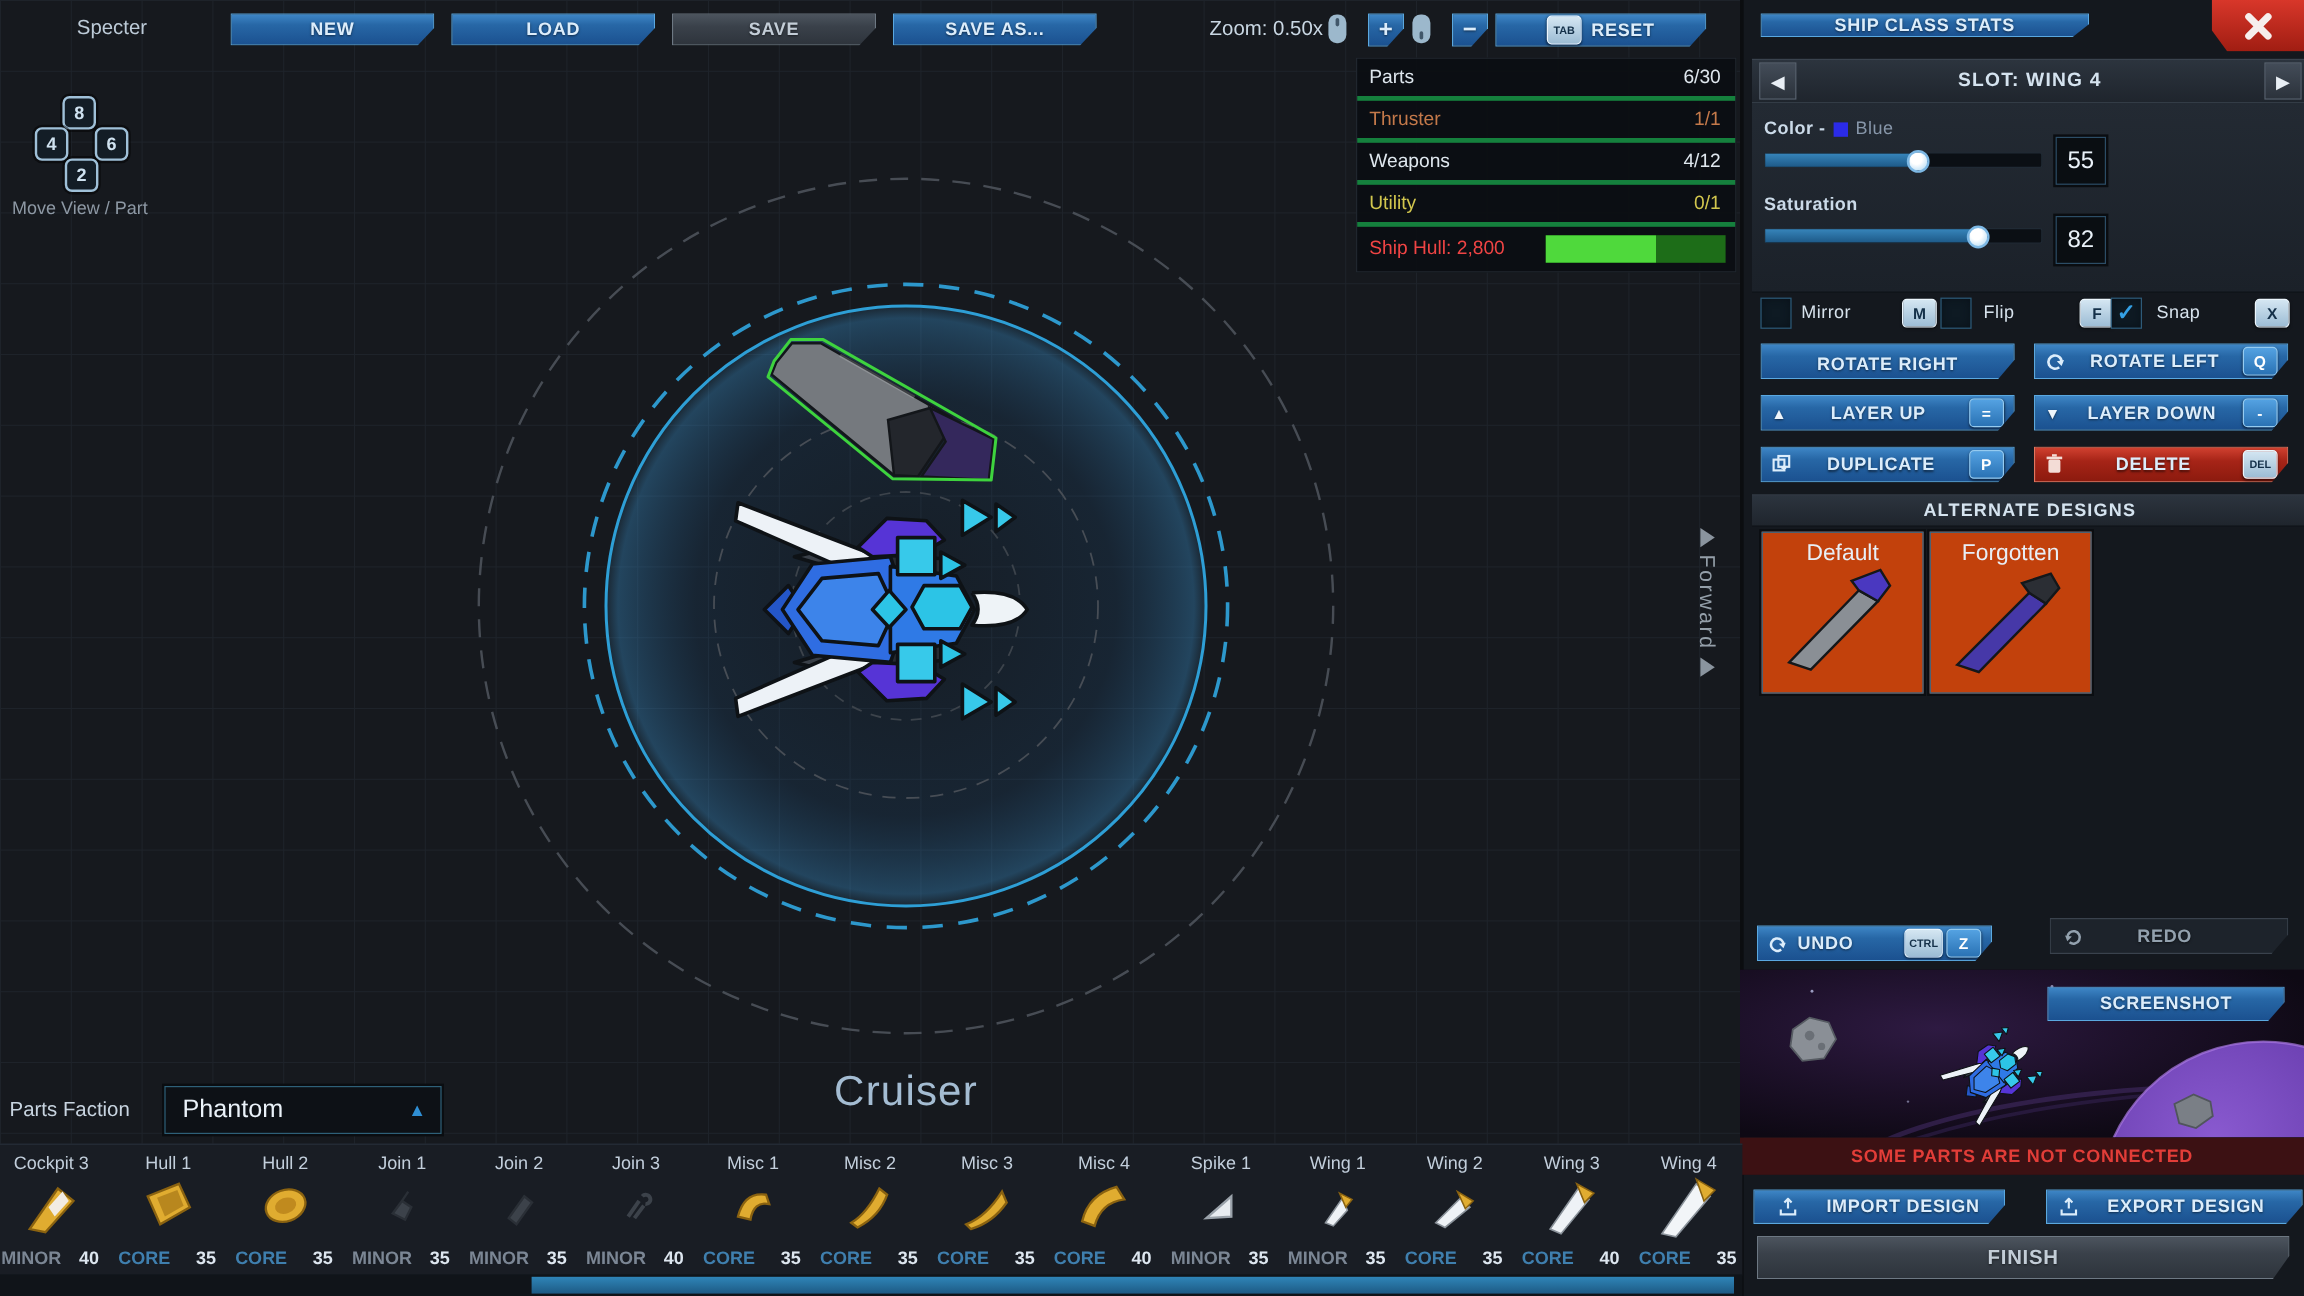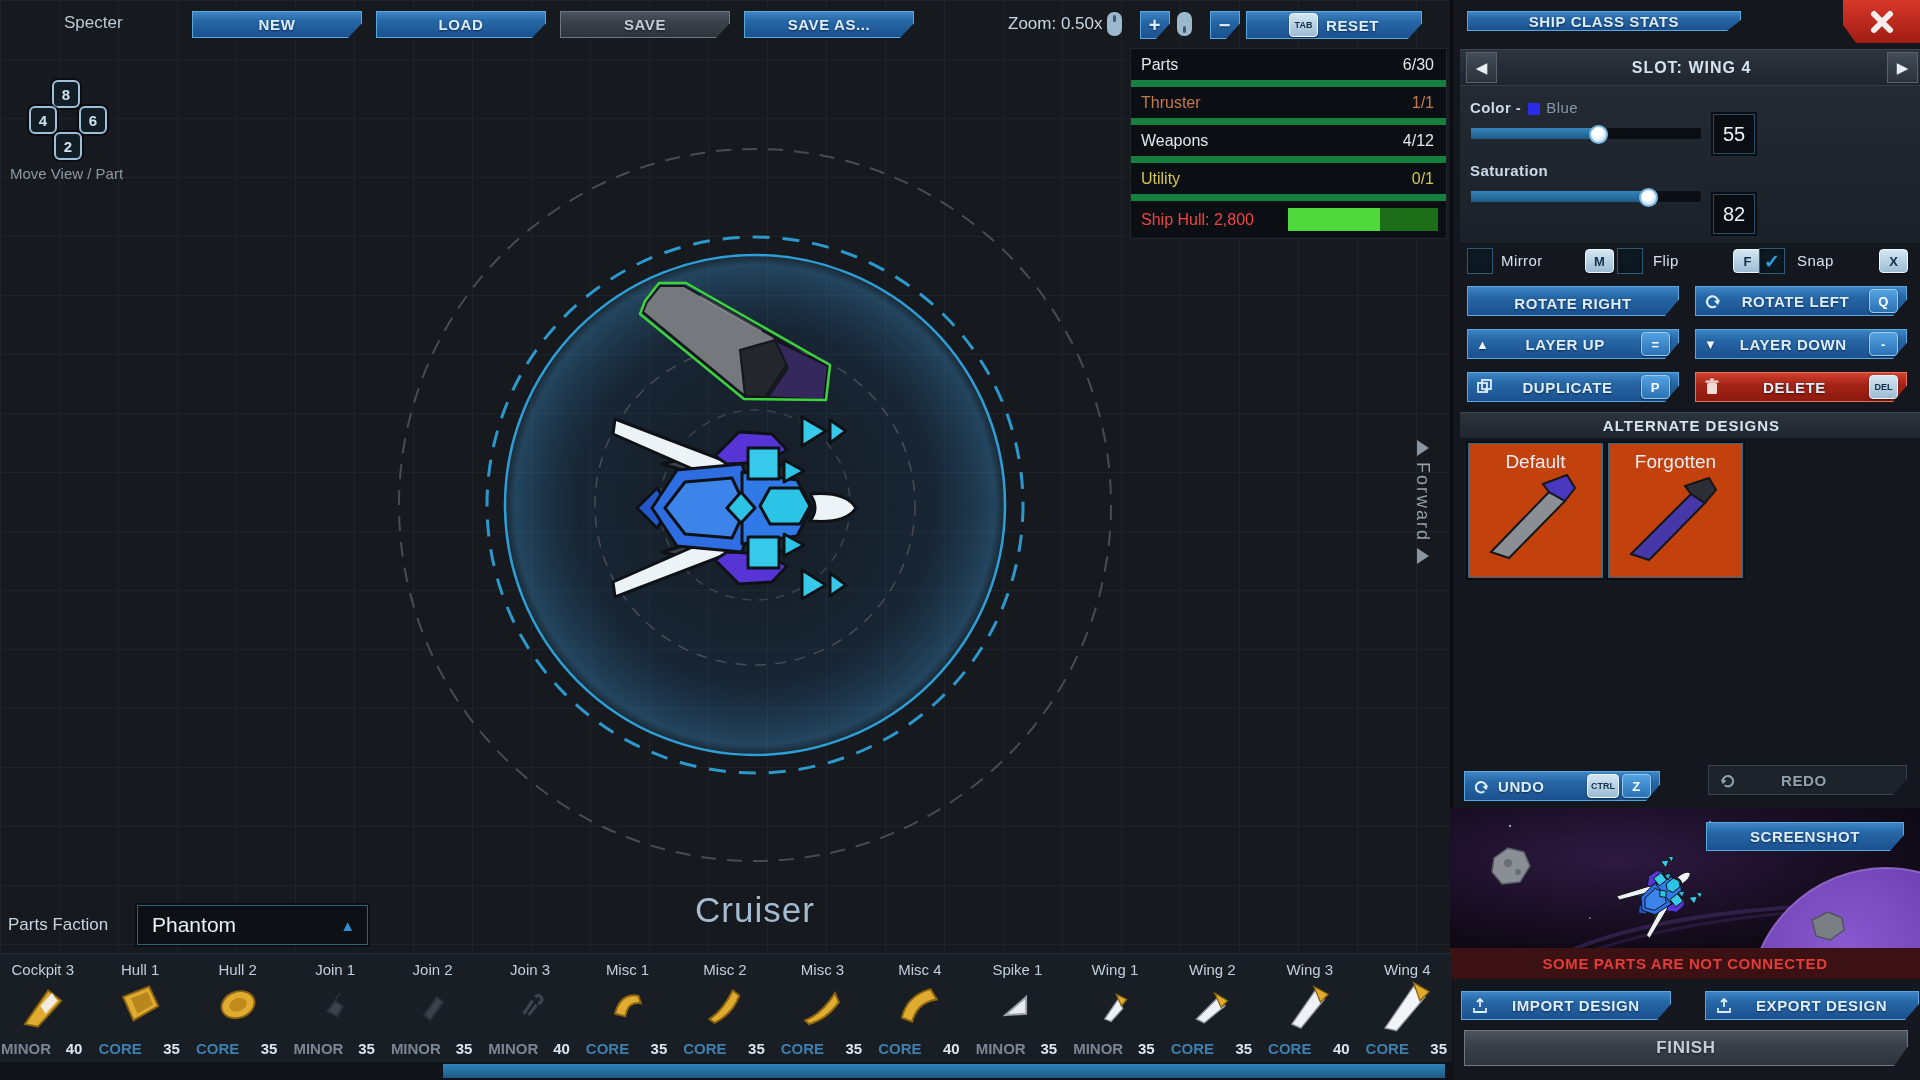--- a/index.html
+++ b/index.html
@@ -37,21 +37,21 @@
 
   
   .npkey{position:absolute;width:24px;height:24px;border:2px solid #9fc0d8;border-radius:6px;background:#131d26;
     color:#cfe2f0;font-weight:bold;font-size:15px;display:flex;align-items:center;justify-content:center;
     box-shadow:0 0 0 2px rgba(0,0,0,.45);}
   .movehint{position:absolute;left:10px;top:165px;color:#8d98a4;font-size:15px;}
 
   
   #stats{position:absolute;left:1130px;top:48px;width:317px;background:rgba(11,14,18,.93);border:1px solid #20262e;box-sizing:border-box;}
   .srow{display:flex;align-items:center;justify-content:space-between;height:31px;padding:0 12px 0 10px;
-    border-bottom:7px solid #15803d;font-size:16px;color:#dfe7ee;}
+    border-bottom:4px solid #15803d;font-size:16px;color:#dfe7ee;}
   .srow .v{font-size:16px;}
   .srow.thruster{color:#c4794a;} .srow.utility{color:#d2c64e;}
   .hullrow{display:flex;align-items:center;height:37px;padding:0 8px 0 10px;font-size:16px;}
   .hulllabel{color:#ef4444;white-space:nowrap;}
   .hullbar{margin-left:auto;width:150px;height:23px;background:#1d6d18;position:relative;overflow:hidden;}
   .hullfill{position:absolute;left:0;top:0;bottom:0;background:#4fd93c;}
 
   
   #rpanel{position:absolute;left:1450px;top:0;width:470px;height:1080px;background:#14181e;border-left:3px solid #0b0d10;box-sizing:border-box;}
   .section{position:absolute;background:linear-gradient(180deg,#232a33,#1b2129);border-top:1px solid #333c46;border-bottom:1px solid #10141a;}
@@ -283,21 +283,21 @@
     </div>
     <div class="valbox" style="left:260px;top:114px;">
         <span>55</span>
       </div>
 
     <div class="label15" style="left:17px;top:162px;">Saturation</div>
     <div class="slider" style="left:17px;top:190px;width:230px;">
       <span class="sfill" style="width: 77%;"></span>
       <span class="shandle" style="left: 77%;"></span>
     </div>
-    <div class="valbox" style="left:260px;top:194px;">
+    <div class="valbox" style="left:260px;top:180px;">
         <span>82</span>
       </div>
 
 
     <div class="checkbox" style="left:14px;top:248px;"></div>
     <div class="label15" style="left:48px;top:252px;font-weight:normal;color:#d7e2ec;">Mirror</div>
     <span class="key kbadge" style="left:132px;top:249px;">M</span>
     <div class="checkbox" style="left:164px;top:248px;"></div>
     <div class="label15" style="left:200px;top:252px;font-weight:normal;color:#d7e2ec;">Flip</div>
     <span class="key kbadge" style="left:280px;top:249px;">F</span>
@@ -419,21 +419,21 @@
       <use href="#shipSprite" transform="translate(218,82) rotate(-38) scale(0.30)"></use>
     </svg>
   </div>
   <div class="btn" style="left:1706px;top:822px;width:198px;height:29px;">
     <span class="lbl">SCREENSHOT</span>
   </div>
   <div id="warnbar">
       <span>SOME PARTS ARE NOT CONNECTED</span>
     </div>
 
-  <div class="btn" style="left:1461px;top:991px;width:210px;height:29px;justify-content:flex-start;gap:24px;padding:0 10px;">
+  <div class="btn" style="left:1461px;top:991px;width:210px;height:29px;justify-content:flex-start;gap:24px;padding:0 20px;">
     <svg class="ico" width="16" height="16" viewBox="0 0 16 16">
         <path d="M8,1 v8 M5,4 L8,1 L11,4 M2,10 v4 h12 v-4" fill="none" stroke="#dcedfb" stroke-width="1.8"></path>
       </svg>
     <span class="lbl">IMPORT DESIGN</span>
   </div>
   <div class="btn" style="left:1705px;top:991px;width:214px;height:29px;justify-content:flex-start;gap:24px;padding:0 10px;">
     <svg class="ico" width="16" height="16" viewBox="0 0 16 16">
         <path d="M8,1 v8 M5,4 L8,1 L11,4 M2,10 v4 h12 v-4" fill="none" stroke="#dcedfb" stroke-width="1.8"></path>
       </svg>
     <span class="lbl">EXPORT DESIGN</span>

